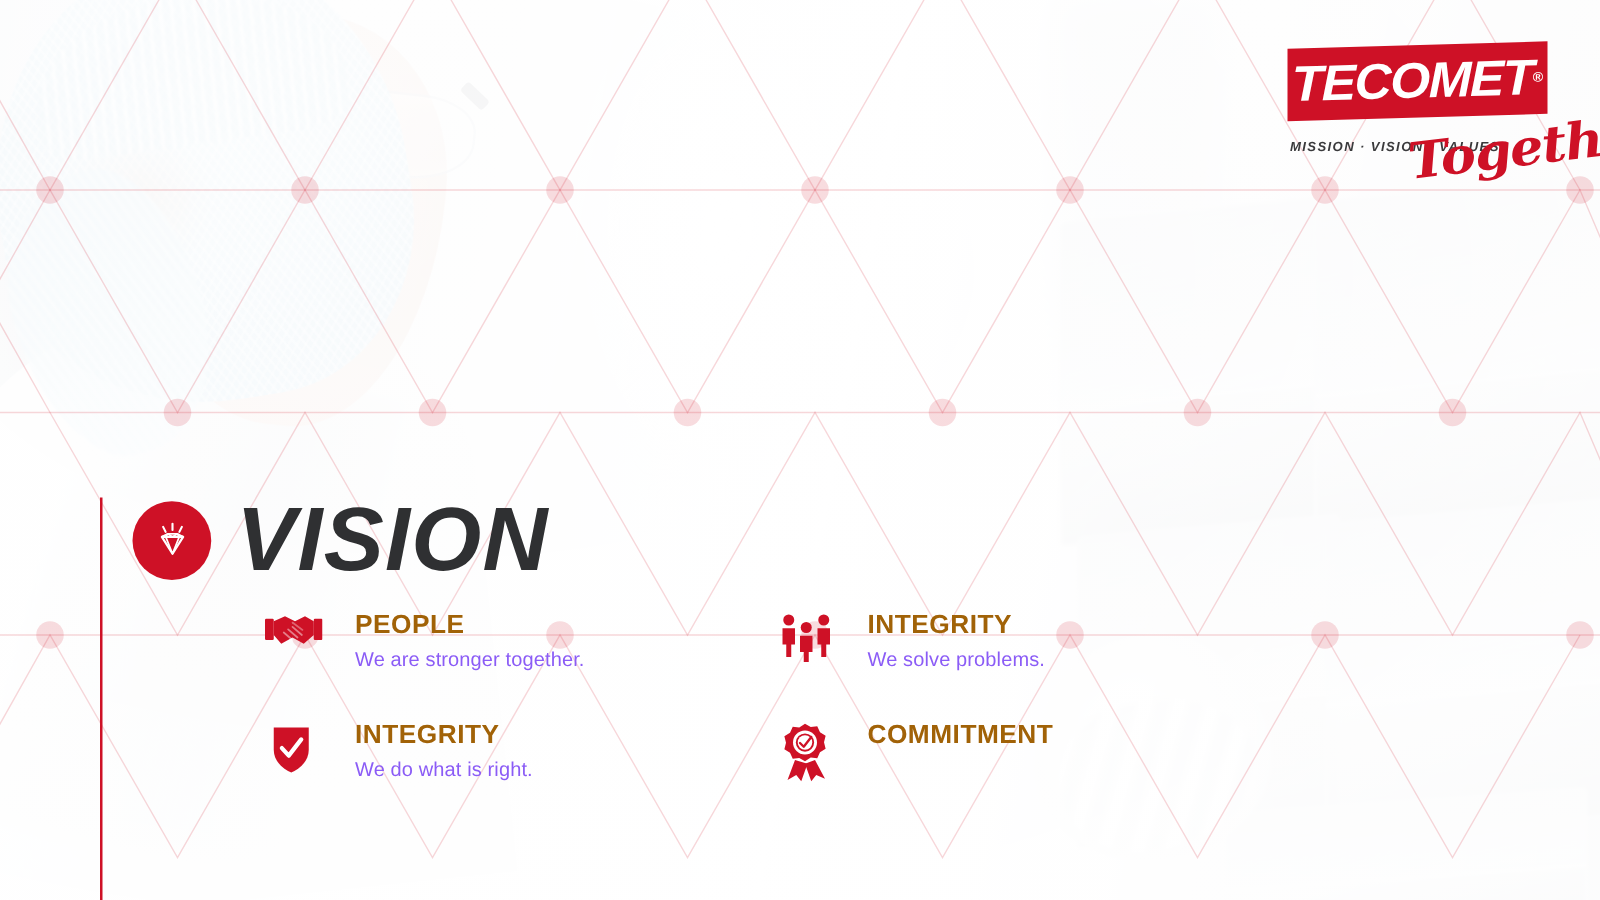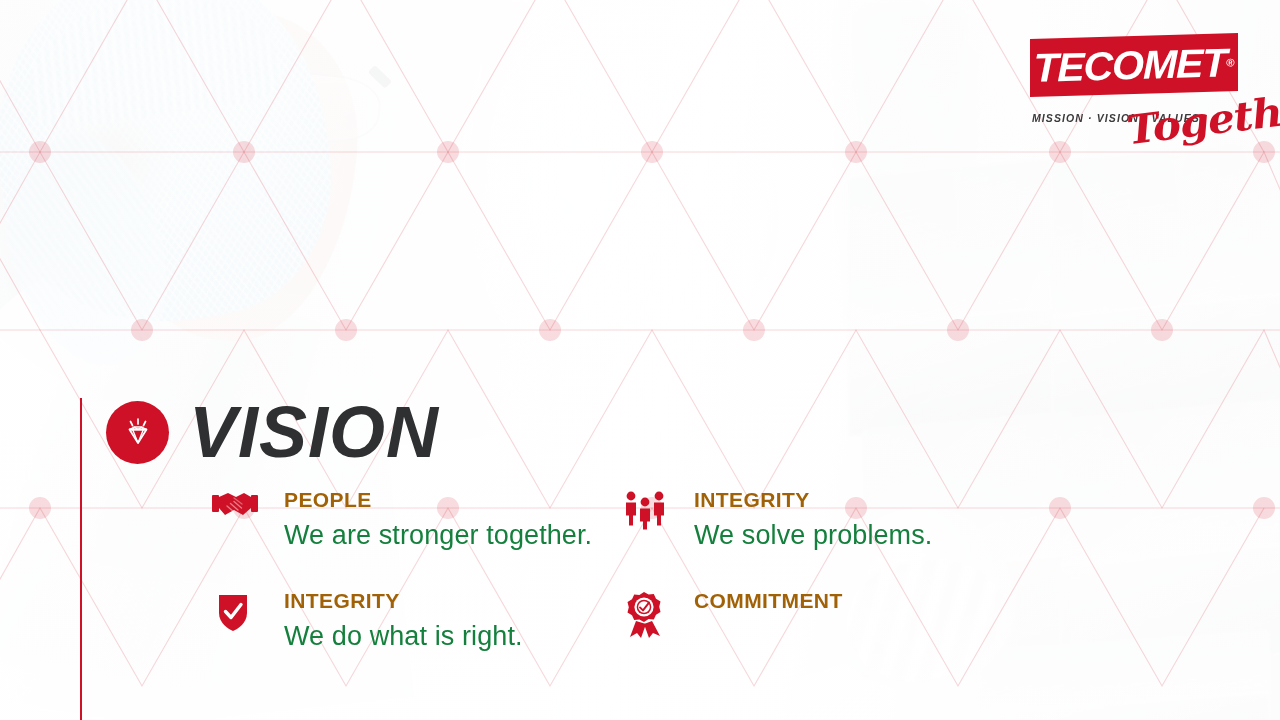--- a/index.html
+++ b/index.html
@@ -299,21 +299,21 @@
     grid-template-rows:auto auto;
     row-gap:38px;
   }
   .value-item { display:grid; grid-template-columns:62px 1fr; }
   .value-icon { width:48px; height:50px; display:flex; align-items:flex-start; justify-content:flex-start; padding-top:2px; }
   .value-head {
     font-size:21px; font-weight:bold; color:#a16207;
     letter-spacing:.4px; line-height:1.1;
   }
   .value-desc {
-    margin-top:9px; font-size:27px; color:#15803d; font-weight:400;
+    margin-top:9px; font-size:16px; color:#8b5cf6; font-weight:400;
     letter-spacing:.1px;
   }
   .value-body { padding-left:10px; }
 </style>
 </head>
 <body>
 
 <div id="slide" style="--brand:#CE1126;">
 
   <div class="photo-layer">

